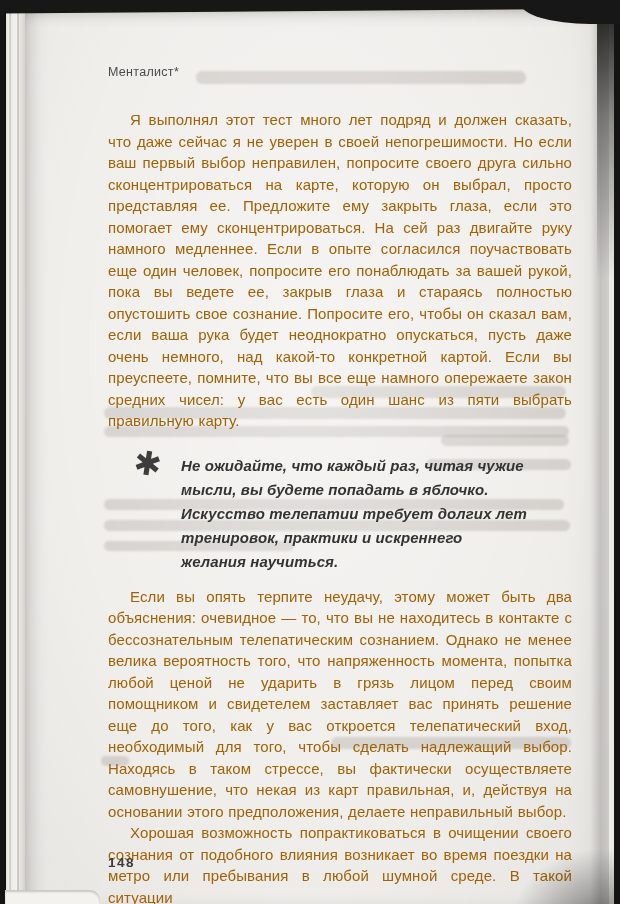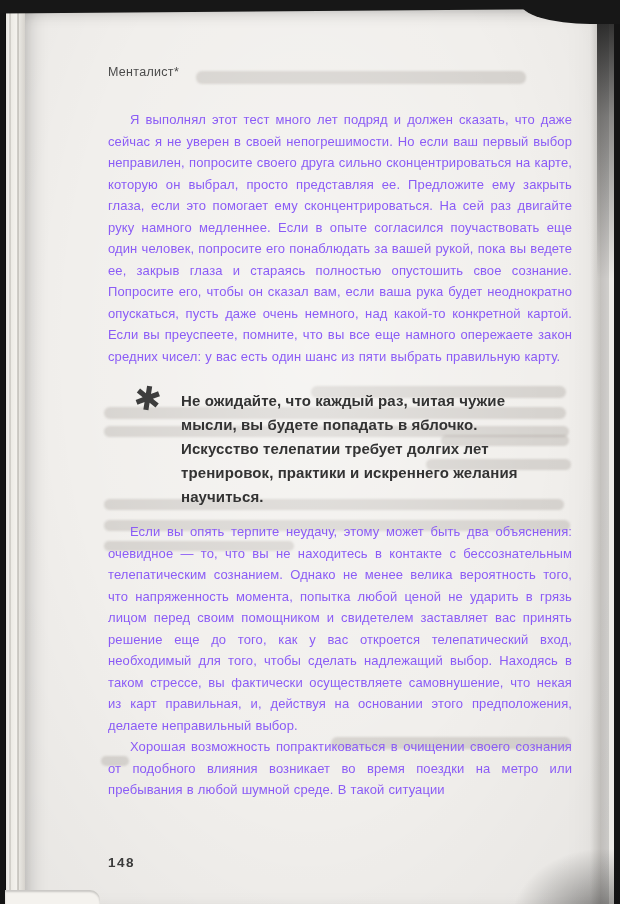--- a/index.html
+++ b/index.html
@@ -66,28 +66,28 @@
   }
   
   .content{
     position:absolute;left:83px;top:56px;width:464px;z-index:3;
     color:#3b3b3b;
   }
   .running-header{
     font-size:12.5px;letter-spacing:.3px;color:#4b4b4b;margin:0 0 30px 0;
   }
   .body-para{
-    margin:0;font-size:13px;line-height:21.5px;text-align:justify;
-    text-indent:22px;letter-spacing:.1px;word-spacing:.4px;color:#8b5cf6;
+    margin:0;font-size:15px;line-height:21.5px;text-align:justify;
+    text-indent:22px;letter-spacing:.1px;word-spacing:.4px;color:#a16207;
   }
   .quote-block{
     position:relative;margin:22px 0 12px 73px;width:348px;
   }
   .quote-text{
-    margin:0;font-size:15px;line-height:24px;font-weight:bold;
+    margin:0;font-size:15px;line-height:24px;font-weight:bold;font-style:italic;
     color:#333;letter-spacing:.1px;
   }
   .star{
     position:absolute;left:-47px;top:-7px;font-size:33px;line-height:33px;
     font-style:normal;color:#3d3d3d;transform:rotate(9deg);
   }
   .page-number{
     position:absolute;left:83px;top:846px;z-index:3;
     font-size:13.5px;font-weight:bold;letter-spacing:1.5px;color:#3b3b3b;text-align:center;
   }

